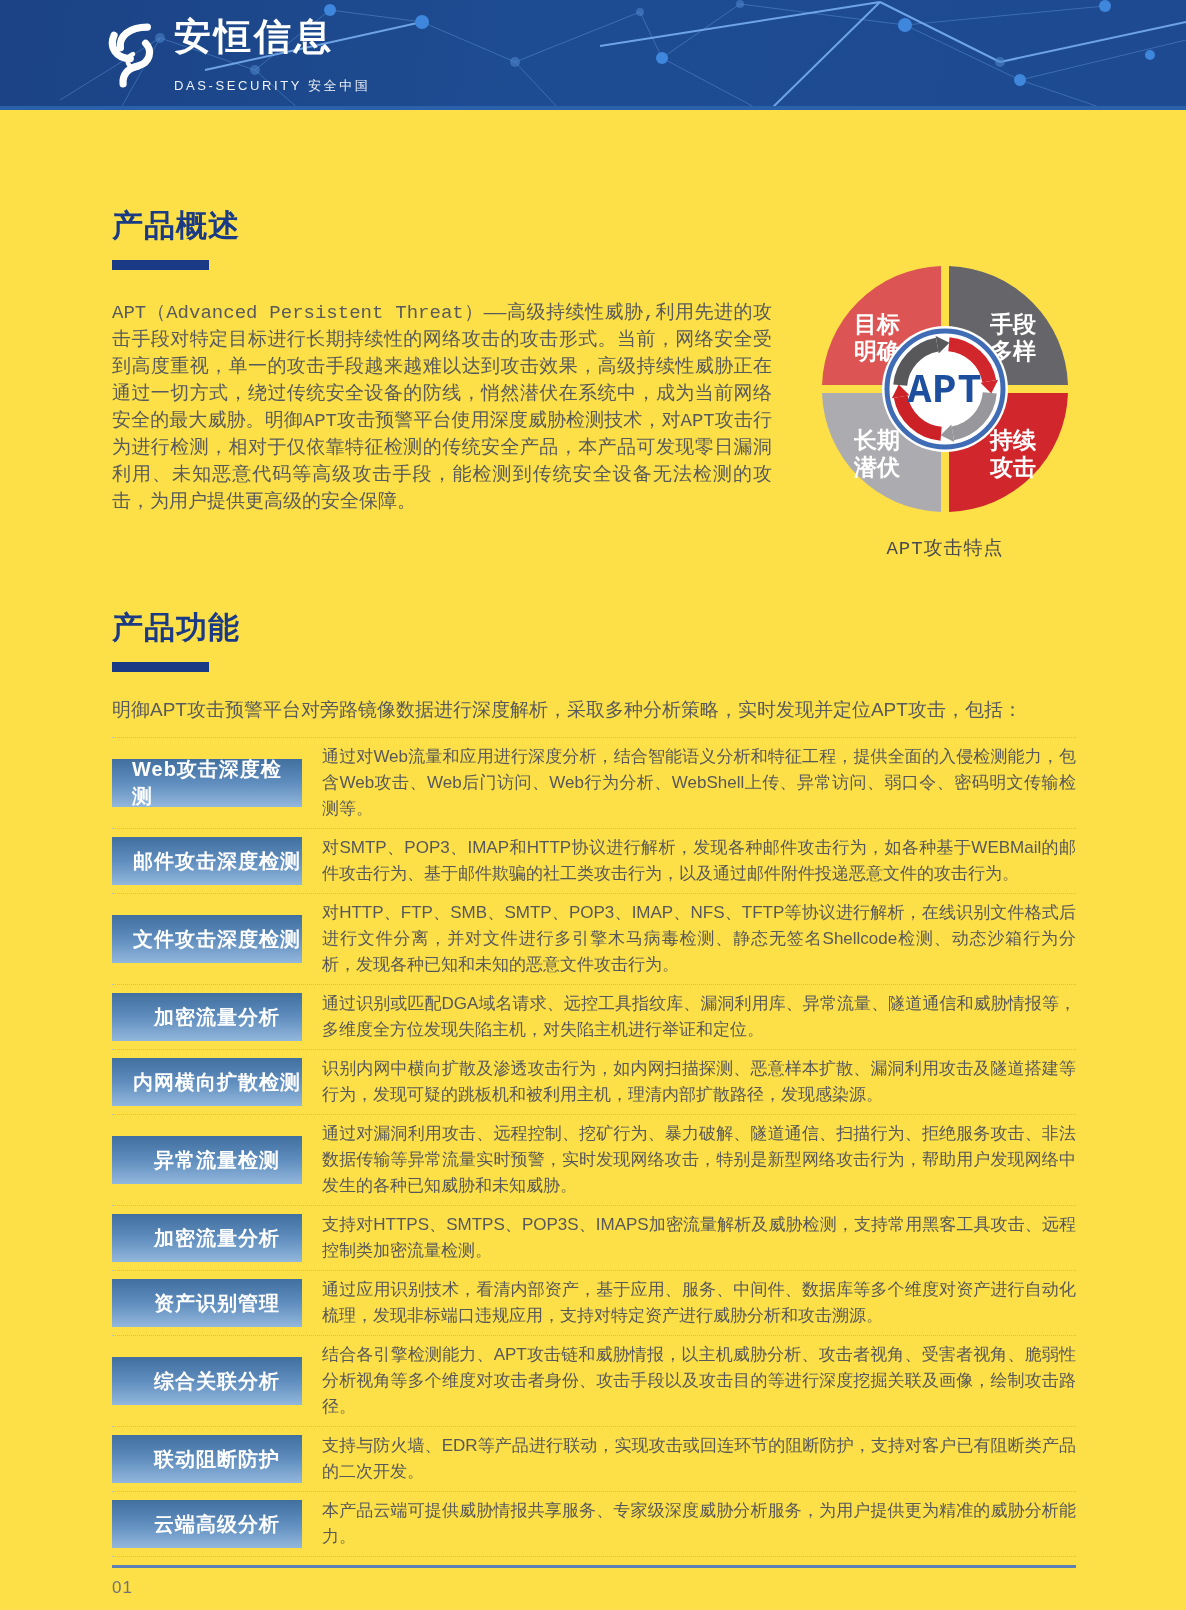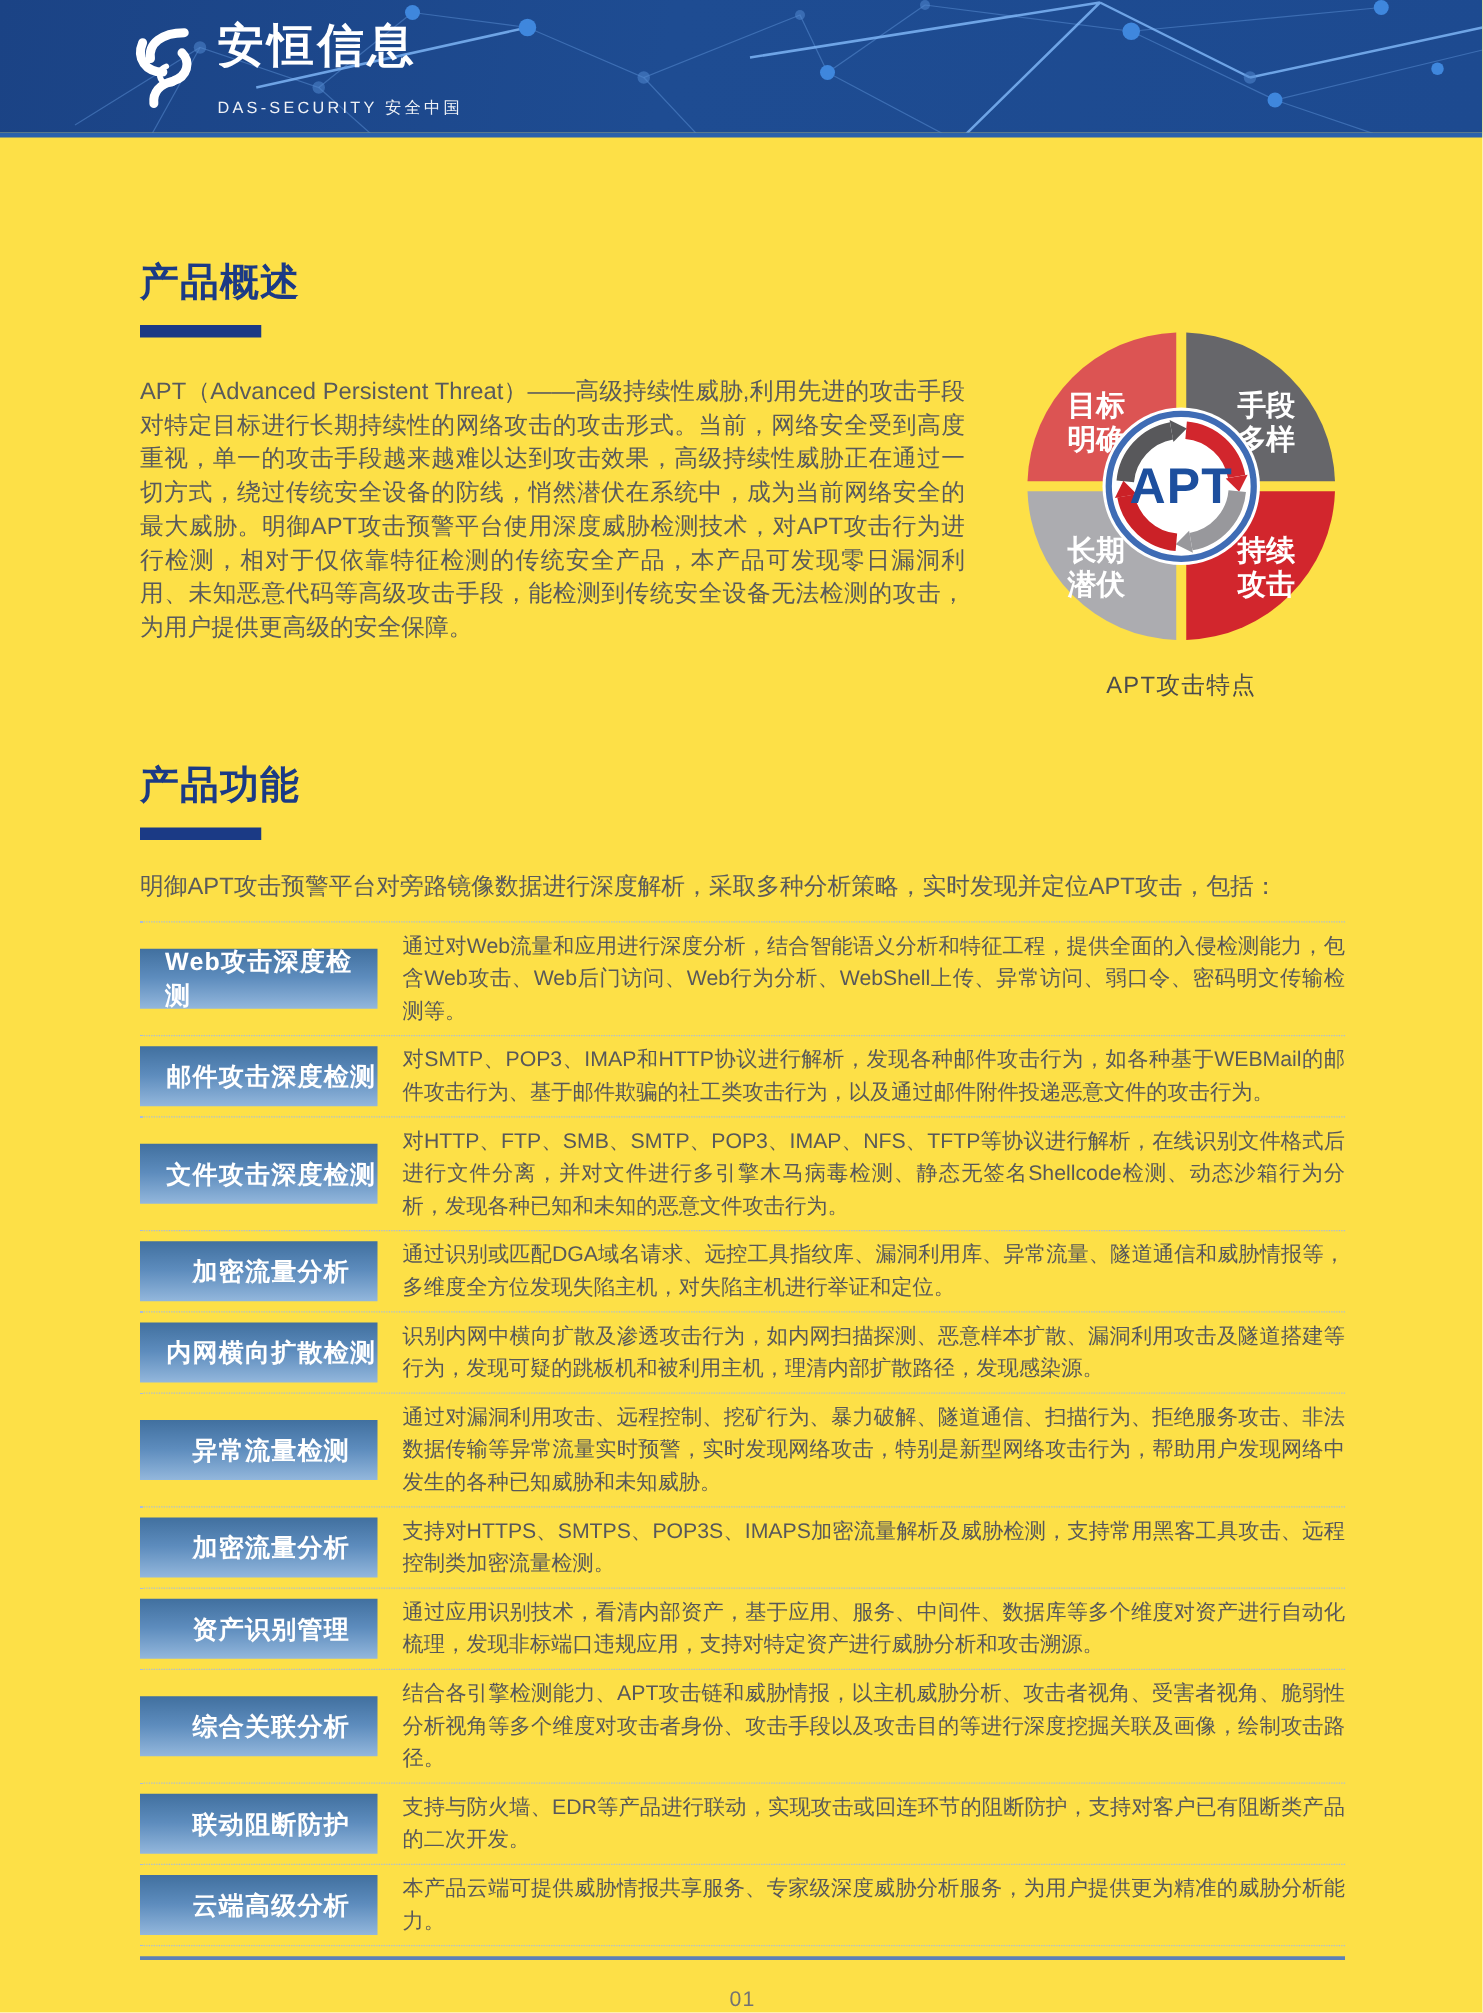--- a/index.html
+++ b/index.html
@@ -15,36 +15,36 @@
   .logo-cn { font-size:37px; font-weight:bold; letter-spacing:3px; line-height:1; }
   .logo-sub { font-size:13px; letter-spacing:2.6px; opacity:.93; margin-top:22px; }
 
   
   .content { padding:0 110px 0 112px; }
   .section-head .t { font-size:31px; font-weight:bold; color:#1b3a85; letter-spacing:1px; }
   .section-head .bar { width:97px; height:10px; background:#1b3a85; margin-top:13px; }
   .overview-head { padding-top:95px; }
   .features-head { margin-top:46px; }
 
-  .overview-body { display:flex; margin-top:30px; }
+  .overview-body { display:flex; margin-top:30px;font-family:Liberation Mono, monospace; }
   .overview-text { width:662px; font-size:19px; line-height:27px; color:#595a5c; text-align:justify; }
   .diagram-wrap { width:262px; margin-left:42px; margin-top:-42px; text-align:center; flex:0 0 auto; }
   .diagram-caption { font-size:19px; color:#4b4b4d; margin-top:10px; letter-spacing:1px; }
 
   .features-intro { margin-top:24px; font-size:19px; line-height:27px; color:#595a5c; }
 
   .feature-list { margin-top:14px; border-bottom:1px dotted #a9bcd9; }
   .feature-row { display:flex; align-items:center; border-top:1px dotted #a9bcd9; padding:6px 0; }
   .feature-badge { flex:0 0 190px; height:48px; display:flex; align-items:center; justify-content:center;
       color:#ffffff; font-weight:bold; font-size:20px; letter-spacing:1px;
       background:linear-gradient(180deg,#41709f 0%,#5d8cbd 48%,#93b7dc 100%);padding-left:20px; }
   .feature-desc { flex:1; margin-left:20px; font-size:17px; line-height:26px; color:#58585a; text-align:justify; }
 
   .footer-rule { height:3px; background:#5e81b5; margin-top:8px; }
-  .page-number { margin-top:22px; font-size:17px; color:#737373; letter-spacing:1px;text-align:center; }
+  .page-number { margin-top:10px; font-size:17px; color:#737373; letter-spacing:1px; }
 </style>
 </head>
 <body>
 
 <div class="page">
 
   <div class="header">
     <svg class="net" width="1186" height="110" viewBox="0 0 1186 110">
       <g stroke="rgba(110,165,235,0.38)" stroke-width="1" fill="none">
         <path d="M60 100 L160 38 L255 70 L330 10"></path>

